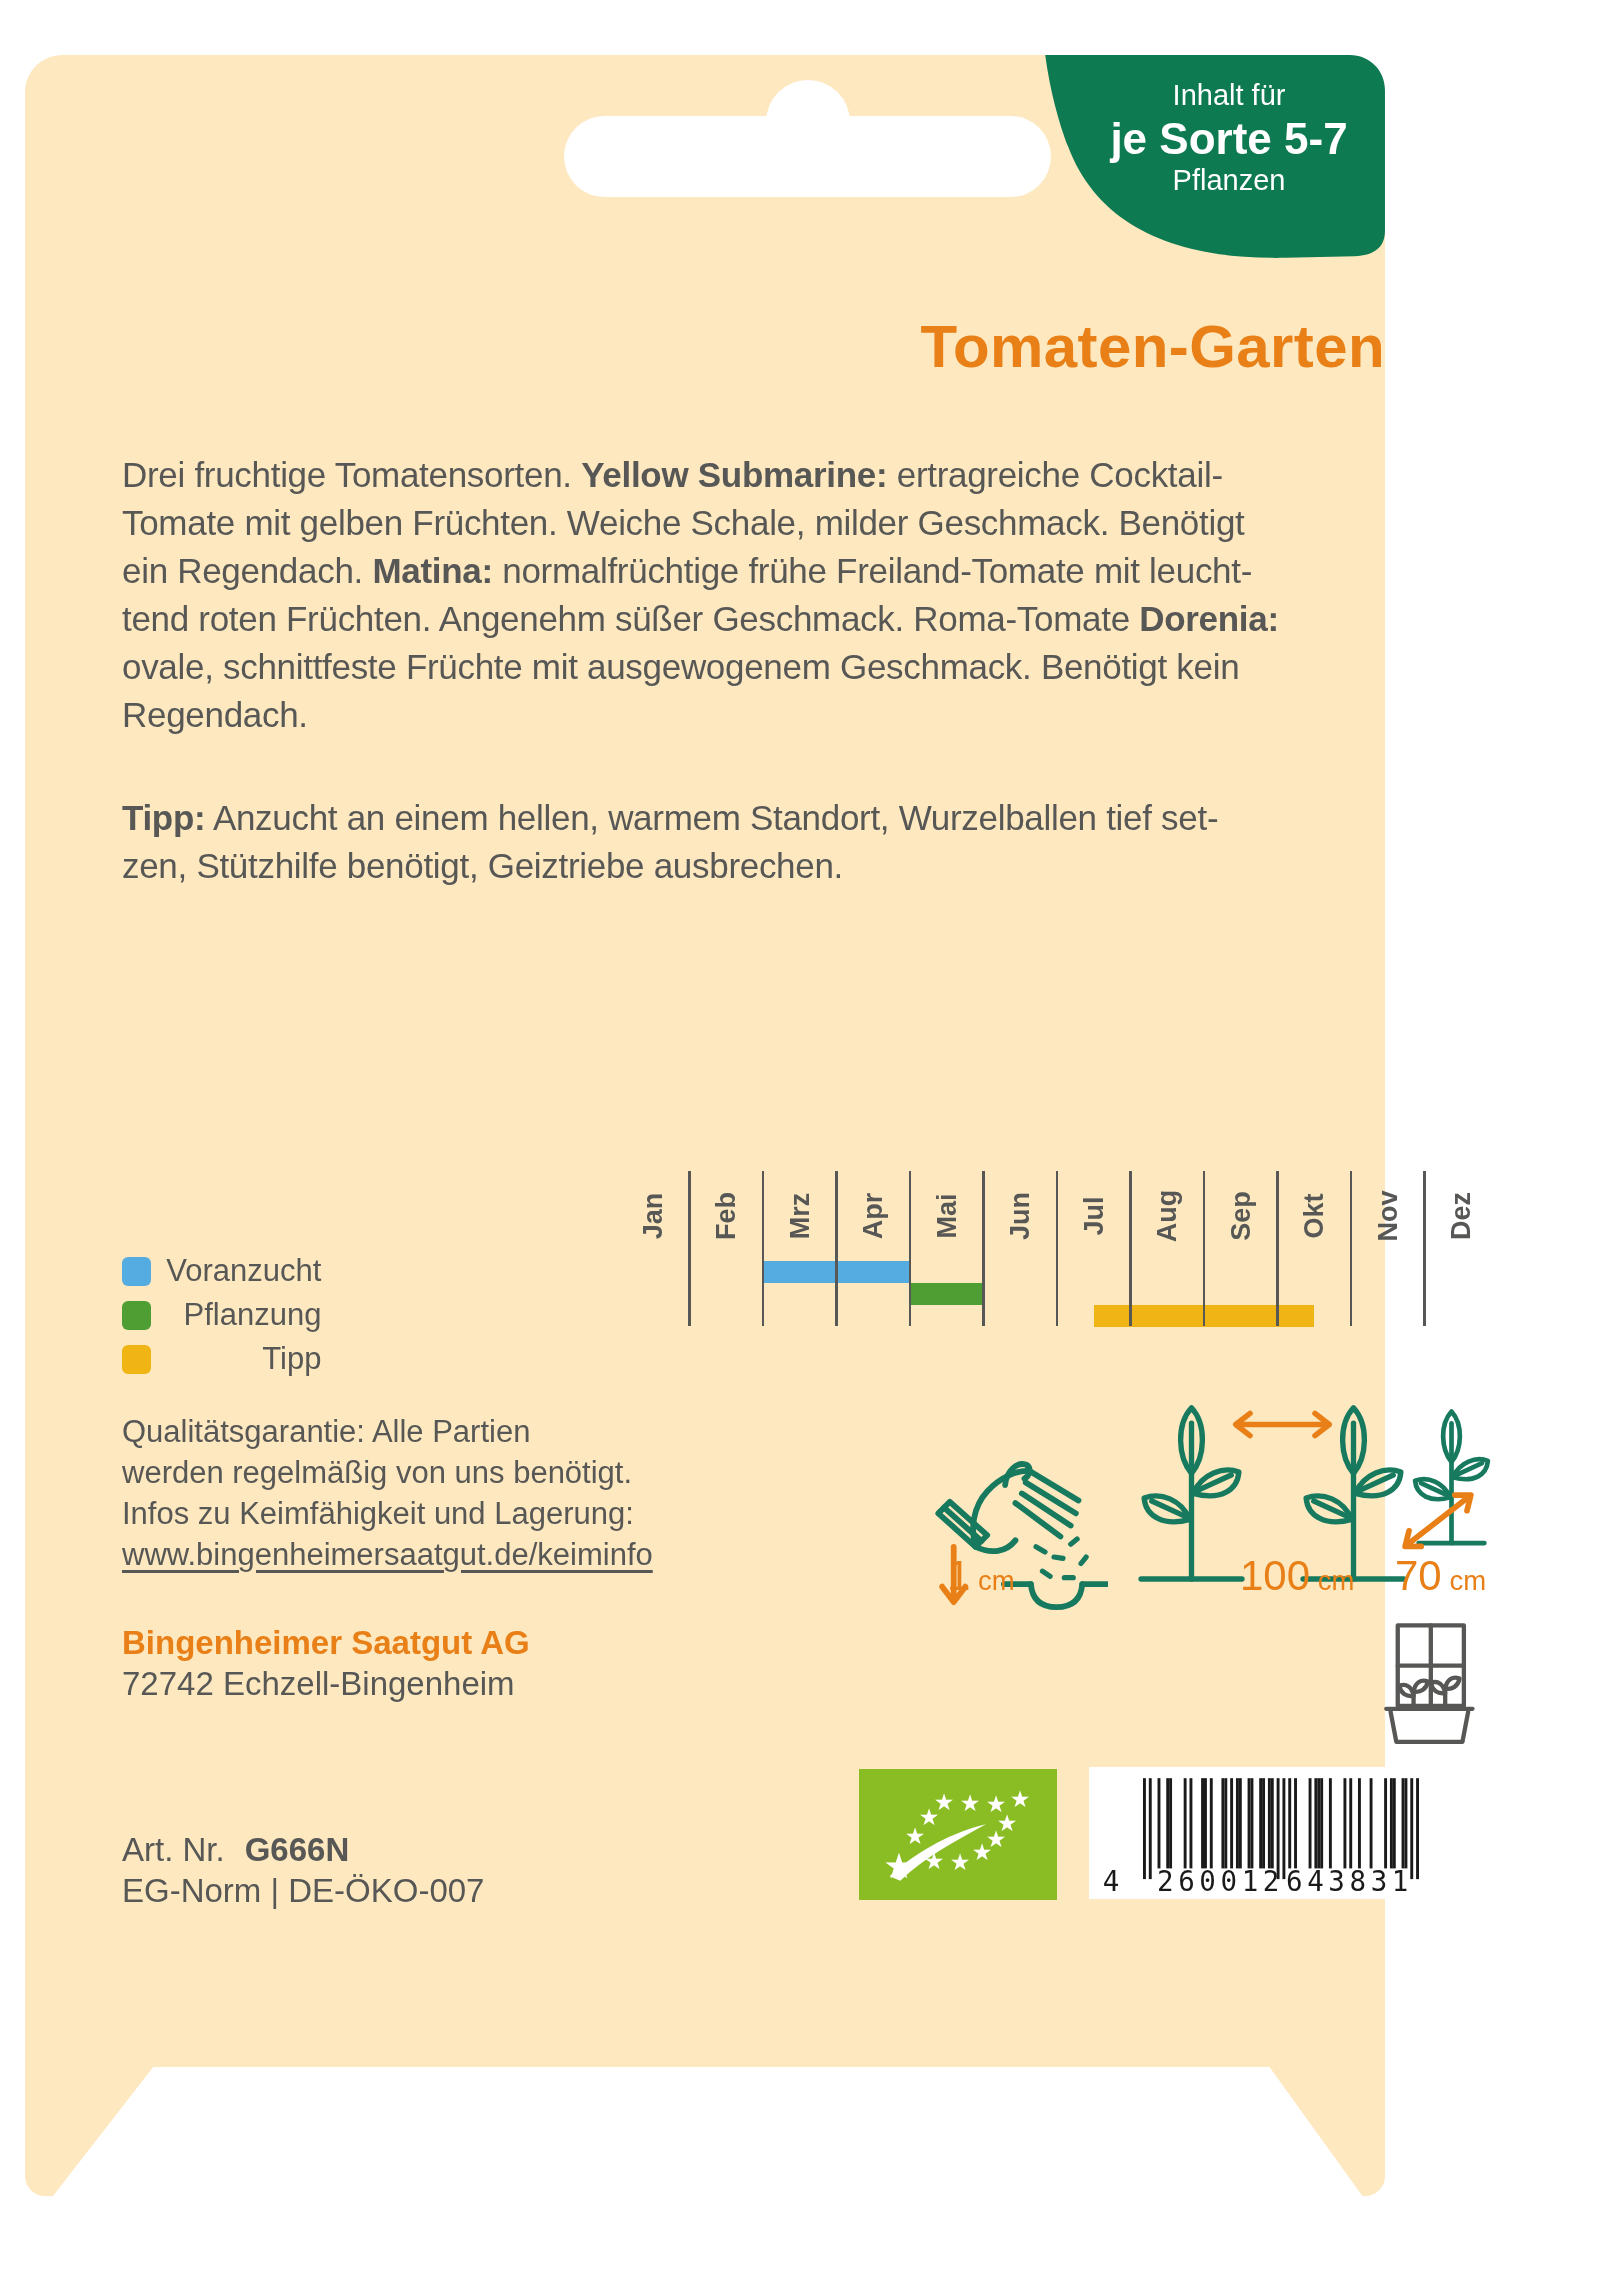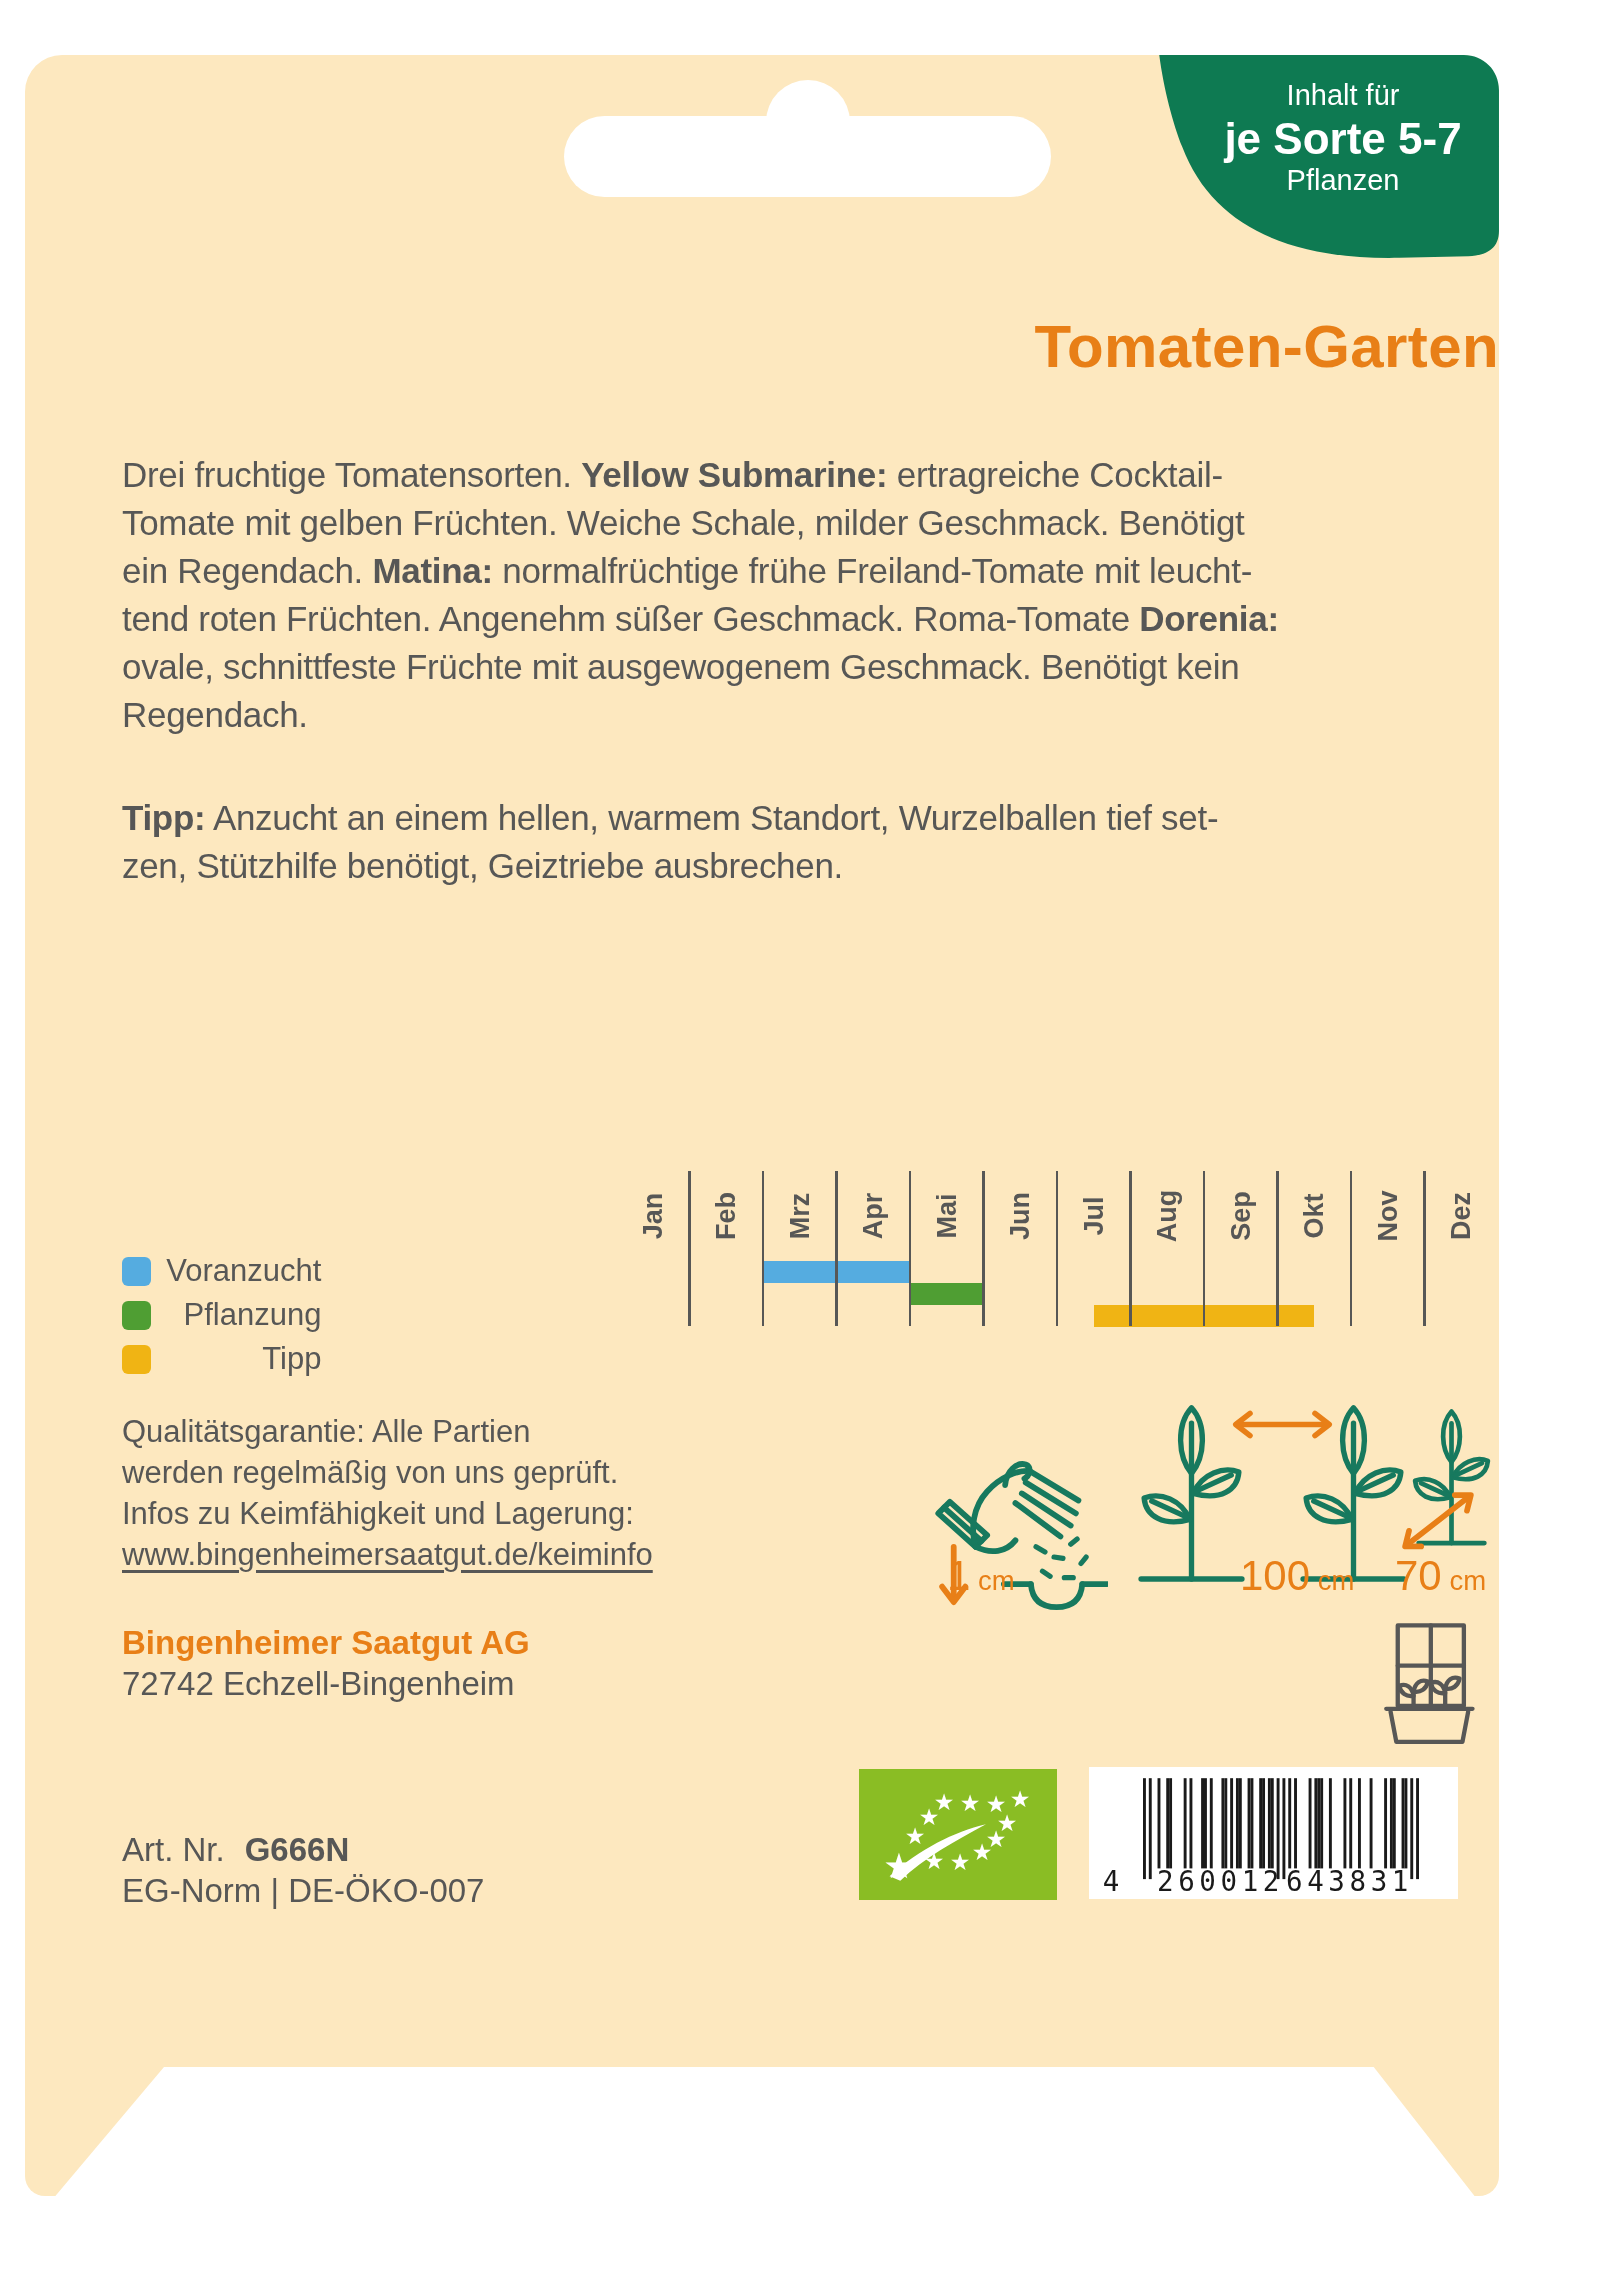--- a/index.html
+++ b/index.html
@@ -1,18 +1,18 @@
 <!DOCTYPE html>
 <html style="font-size:12.2px"><head>
 <meta charset="utf-8">
 <style>
   html,body{margin:0;padding:0;background:#ffffff;}
   .stage{position:relative;width:1608px;height:2295px;background:#ffffff;overflow:hidden;
          font-family:"Liberation Sans",sans-serif;color:#575756;}
-  .card{position:absolute;left:25px;top:55px;width:1474px;height:2141px;
+  .card{position:absolute;left:25px;top:55px;width:1360px;height:2141px;
         background:#fde8bf;border-radius:37px 37px 20px 20px;}
   
   .euro-bump{position:absolute;left:741px;top:25px;width:84px;height:84px;border-radius:50%;background:#ffffff;}
   .euro-pill{position:absolute;left:539px;top:61px;width:487px;height:81px;border-radius:41px;background:#ffffff;}
   
   .badge{position:absolute;right:0;top:0;width:352px;height:207px;}
   .badge svg{position:absolute;inset:0;}
   .badge-text{position:absolute;inset:0;padding:23px 0 0 40px;text-align:center;color:#ffffff;}
   .badge-l1,.badge-l3{font-size:29px;line-height:35px;font-weight:400;}
   .badge-l2{font-size:44px;line-height:47px;font-weight:700;margin:1.5px 0 1.5px 0;}
@@ -149,21 +149,21 @@
         <span class="cal-label" style="left: 54.1667%;">Jul</span>
         <span class="cal-label" style="left: 62.5%;">Aug</span>
         <span class="cal-label" style="left: 70.8333%;">Sep</span>
         <span class="cal-label" style="left: 79.1667%;">Okt</span>
         <span class="cal-label" style="left: 87.5%;">Nov</span>
         <span class="cal-label" style="left: 95.8333%;">Dez</span>
       </div>
 
     <div class="quality">
       <div>Qualitätsgarantie: Alle Partien</div>
-      <div>werden regelmäßig von uns geprüft.</div>
+      <div>werden regelmäßig von uns benötigt.</div>
       <div>Infos zu Keimfähigkeit und Lagerung:</div>
       <div class="linkline">www.bingenheimersaatgut.de/keiminfo</div>
     </div>
 
     <svg class="hand-icon" width="180" height="193" viewBox="0 0 280 300" fill="none" stroke-linecap="round" stroke-linejoin="round">
       <g stroke="#17795e" stroke-width="9">
         <path d="M16,128 L34,110 L92,162 L74,180 Z"></path>
         <path d="M25,119 L83,171"></path>
         <path d="M74,180 C66,152 70,118 92,94 C112,72 140,60 158,62"></path>
         <path d="M120,84 C122,62 138,48 152,52 C162,56 158,70 150,74"></path>

